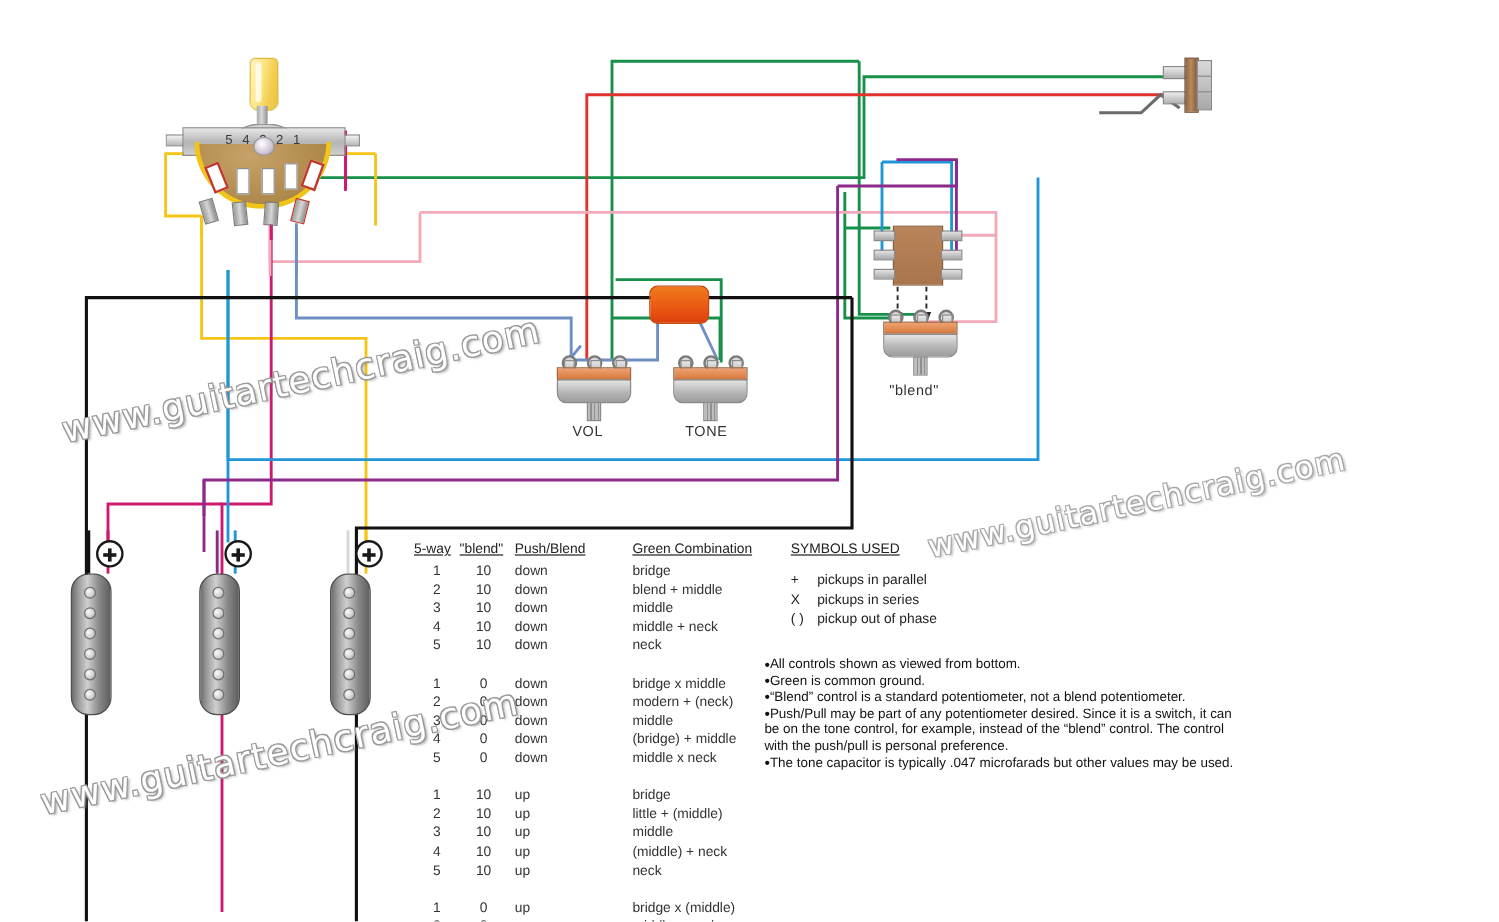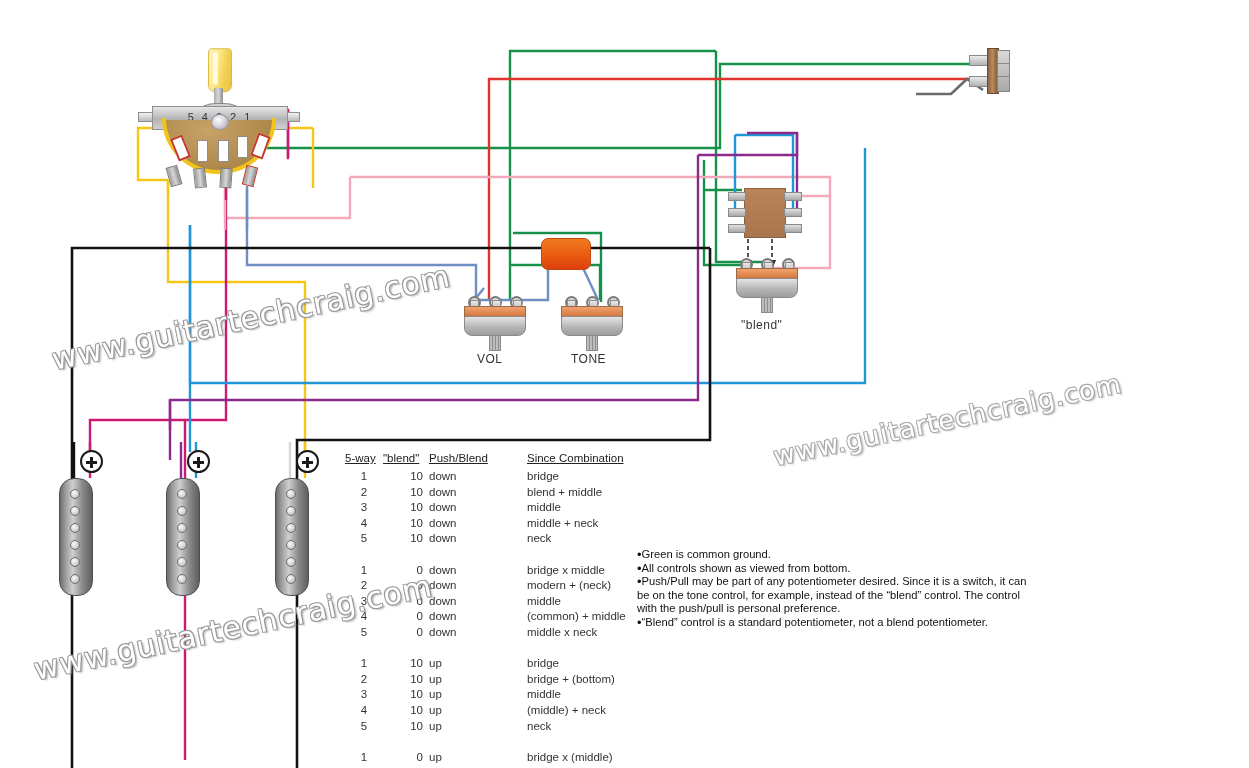--- a/index.html
+++ b/index.html
@@ -17,21 +17,21 @@
       text-shadow:-1px -1px 0 #9a9a9a, 1px -1px 0 #9a9a9a, -1px 1px 0 #9a9a9a,
                    1px 1px 0 #9a9a9a, 2px 2px 2px rgba(120,120,120,.55);}
 
   
   #table-block{position:absolute;left:345px;top:452px;font-size:11px;color:#333;}
   #table-block table{border-collapse:collapse;}
   #table-block th{font-weight:normal;text-align:left;text-decoration:underline;
                   padding:0 0 5px 0;font-size:11.5px;color:#222;}
   #table-block td{padding:0;height:15.6px;line-height:15.6px;font-size:11.5px;color:#333;}
   .c-way{width:38px;text-align:center;}
-  .c-blend{width:40px;text-align:right;}
+  .c-blend{width:40px;text-align:center;}
   .c-pp{width:60px;text-align:left;padding-left:6px !important;}
   .c-combo{text-align:left;padding-left:38px !important;}
   .th-way{text-align:left !important;}
   .th-blend{text-align:left !important;}
   .th-combo{padding-left:38px !important;}
   tr.gap td{height:14px;}
 
   
   #symbols{position:absolute;left:659px;top:452px;font-size:11.5px;color:#222;}
   #symbols .sym-title{text-decoration:underline;font-size:11.5px;margin-bottom:13px;}
@@ -324,21 +324,21 @@
   </div>
   <div class="plus" style="left:296px;top:450px;"></div>
 
   <div id="table-block">
     <table>
       <thead>
         <tr>
           <th class="c-way th-way">5-way</th>
           <th class="c-blend th-blend">"blend"</th>
           <th class="c-pp">Push/Blend</th>
-          <th class="c-combo th-combo">Since Combination</th>
+          <th class="c-combo th-combo">Green Combination</th>
         </tr>
       </thead>
       <tbody>
           <tr>
             <td class="c-way">1</td>
             <td class="c-blend">10</td>
             <td class="c-pp">down</td>
             <td class="c-combo">bridge</td>
           </tr>
           <tr>
@@ -383,42 +383,42 @@
           <tr>
             <td class="c-way">3</td>
             <td class="c-blend">0</td>
             <td class="c-pp">down</td>
             <td class="c-combo">middle</td>
           </tr>
           <tr>
             <td class="c-way">4</td>
             <td class="c-blend">0</td>
             <td class="c-pp">down</td>
-            <td class="c-combo">(common) + middle</td>
+            <td class="c-combo">(bridge) + middle</td>
           </tr>
           <tr>
             <td class="c-way">5</td>
             <td class="c-blend">0</td>
             <td class="c-pp">down</td>
             <td class="c-combo">middle x neck</td>
           </tr>
           <tr class="gap">
             <td colspan="4"></td>
           </tr>
           <tr>
             <td class="c-way">1</td>
             <td class="c-blend">10</td>
             <td class="c-pp">up</td>
             <td class="c-combo">bridge</td>
           </tr>
           <tr>
             <td class="c-way">2</td>
             <td class="c-blend">10</td>
             <td class="c-pp">up</td>
-            <td class="c-combo">bridge + (bottom)</td>
+            <td class="c-combo">little + (middle)</td>
           </tr>
           <tr>
             <td class="c-way">3</td>
             <td class="c-blend">10</td>
             <td class="c-pp">up</td>
             <td class="c-combo">middle</td>
           </tr>
           <tr>
             <td class="c-way">4</td>
             <td class="c-blend">10</td>
@@ -443,25 +443,43 @@
           <tr>
             <td class="c-way">2</td>
             <td class="c-blend">0</td>
             <td class="c-pp">up</td>
             <td class="c-combo">middle + neck</td>
           </tr>
         </tbody>
     </table>
   </div>
 
+  <div id="symbols">
+    <div class="sym-title">SYMBOLS USED</div>
+    <div id="symbols-list">
+        <div class="sym-row">
+          <span class="sym-g">+</span>
+          <span>pickups in parallel</span>
+        </div>
+        <div class="sym-row">
+          <span class="sym-g">X</span>
+          <span>pickups in series</span>
+        </div>
+        <div class="sym-row">
+          <span class="sym-g">( )</span>
+          <span>pickup out of phase</span>
+        </div>
+      </div>
+  </div>
 
   <div id="notes">
+      <p><span class="bl">•</span>All controls shown as viewed from bottom.</p>
       <p><span class="bl">•</span>Green is common ground.</p>
-      <p><span class="bl">•</span>All controls shown as viewed from bottom.</p>
+      <p><span class="bl">•</span>“Blend” control is a standard potentiometer, not a blend potentiometer.</p>
       <p><span class="bl">•</span>Push/Pull may be part of any potentiometer desired.  Since it is a switch, it can be on the tone control, for example, instead of the “blend” control.  The control with the push/pull is personal preference.</p>
-      <p><span class="bl">•</span>“Blend” control is a standard potentiometer, not a blend potentiometer.</p>
+      <p><span class="bl">•</span>The tone capacitor is typically .047 microfarads but other values may be used.</p>
     </div>
 
   <div class="wm" style="left:48px;top:300px;transform:rotate(-12deg);">www.guitartechcraig.com</div>
   <div class="wm" style="left:30px;top:610px;transform:rotate(-12deg);">www.guitartechcraig.com</div>
   <div class="wm" style="left:770px;top:405px;transform:rotate(-12deg);font-size:26px;opacity:.85;">www.guitartechcraig.com</div>
 
 </div>
 
 </body></html>

